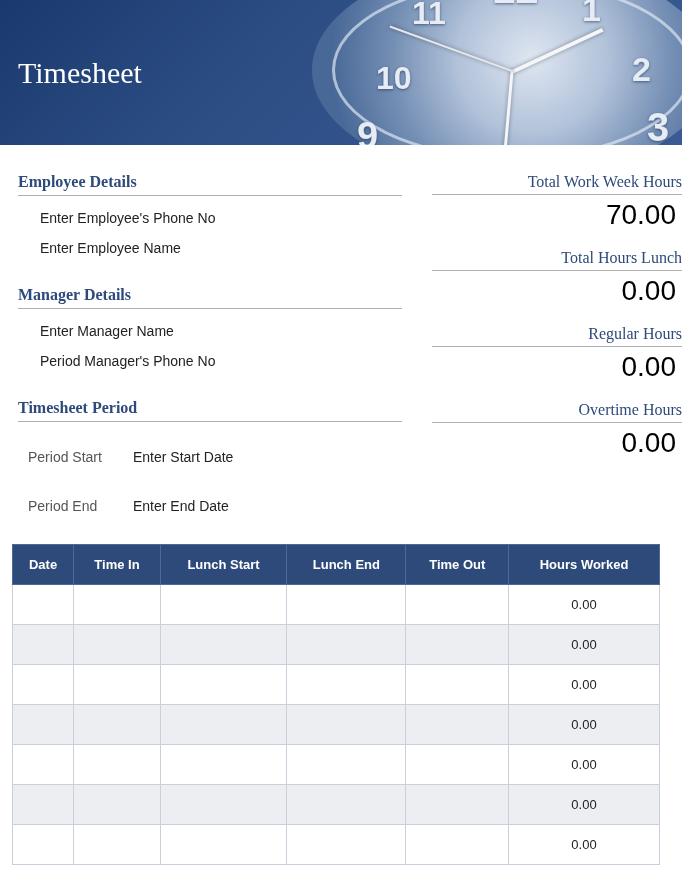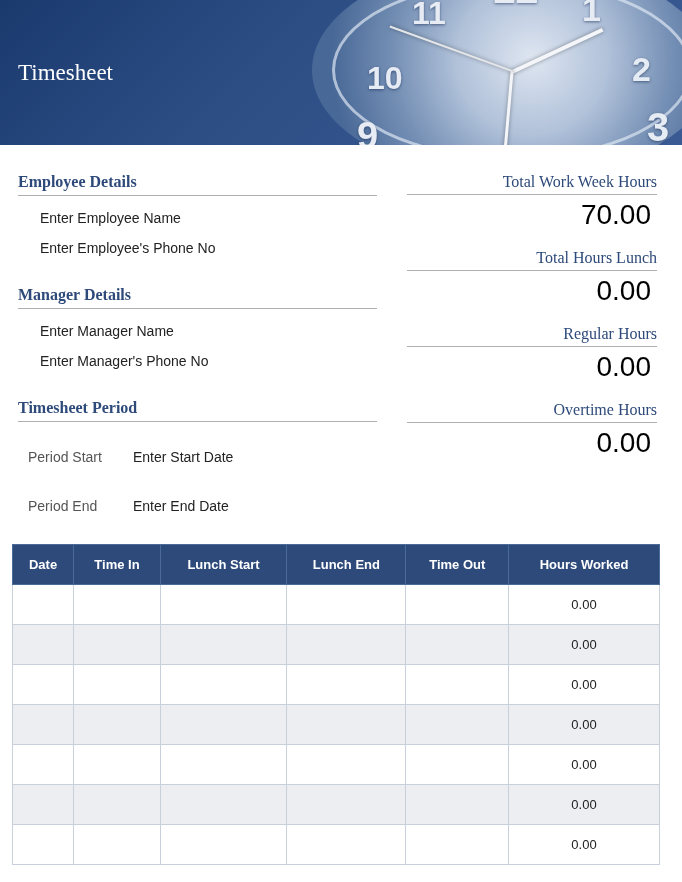--- a/index.html
+++ b/index.html
@@ -42,48 +42,48 @@
     font-family: Arial, sans-serif;
     font-weight: bold;
     color: #f0f4fa;
     text-shadow: 0 1px 3px rgba(20,40,80,0.6);
   }
   .n12 { top: 5px; left: 180px; font-size: 42px; }
   .n1  { top: 30px; left: 270px; font-size: 34px; }
   .n2  { top: 90px; left: 320px; font-size: 34px; }
   .n3  { top: 145px; left: 335px; font-size: 40px; }
   .n11 { top: 35px; left: 100px; font-size: 32px; }
-  .n10 { top: 100px; left: 55px; font-size: 32px; }
+  .n10 { top: 100px; left: 64px; font-size: 32px; }
   .n9  { top: 155px; left: 45px; font-size: 38px; }
   .hand {
     position: absolute;
     left: 200px;
     top: 110px;
     background: #fff;
     transform-origin: left center;
     box-shadow: 0 0 4px rgba(0,0,0,0.4);
   }
   .hand.h1 { width: 100px; height: 4px; transform: rotate(-25deg); }
   .hand.h2 { width: 120px; height: 3px; transform: rotate(95deg); }
   .hand.h3 { width: 130px; height: 2px; transform: rotate(200deg); background:#eee; }
   .header-text { position: relative; z-index: 2; }
   .title {
     color: #ffffff;
-    font-size: 23px;
+    font-size: 30px;
     font-weight: normal;
   }
   .company {
     color: #b8c8de;
     font-size: 24px;
     font-weight: normal;
     margin-top: 2px;
   }
   .content {
     display: flex;
-    padding: 28px 25px 0 18px;
+    padding: 28px 0 0 18px;
     gap: 30px;
   }
   .left { flex: 1; }
   .right { width: 250px; text-align: right; }
   .section-h {
     color: #2d4a7a;
     font-size: 16px;
     font-weight: bold;
     border-bottom: 1px solid #b0b0b0;
     padding-bottom: 4px;
@@ -162,28 +162,28 @@
     <span class="hand h3"></span>
   </div>
   <div class="header-text">
     <div class="title">Timesheet</div>
   </div>
 </div>
 
 <div class="content">
   <div class="left">
     <div class="section-h">Employee Details</div>
+    <div class="field">Enter Employee's Phone No</div>
     <div class="field">Enter Employee Name</div>
-    <div class="field">Enter Employee's Phone No</div>
 
     <div class="section-gap"></div>
 
     <div class="section-h">Manager Details</div>
     <div class="field">Enter Manager Name</div>
-    <div class="field">Enter Manager's Phone No</div>
+    <div class="field">Period Manager's Phone No</div>
 
     <div class="section-gap"></div>
 
     <div class="section-h">Timesheet Period</div>
     <div class="period-row">
       <div class="period-label">Period Start</div>
       <div class="period-value">Enter Start Date</div>
     </div>
     <div class="period-row">
       <div class="period-label">Period End</div>

